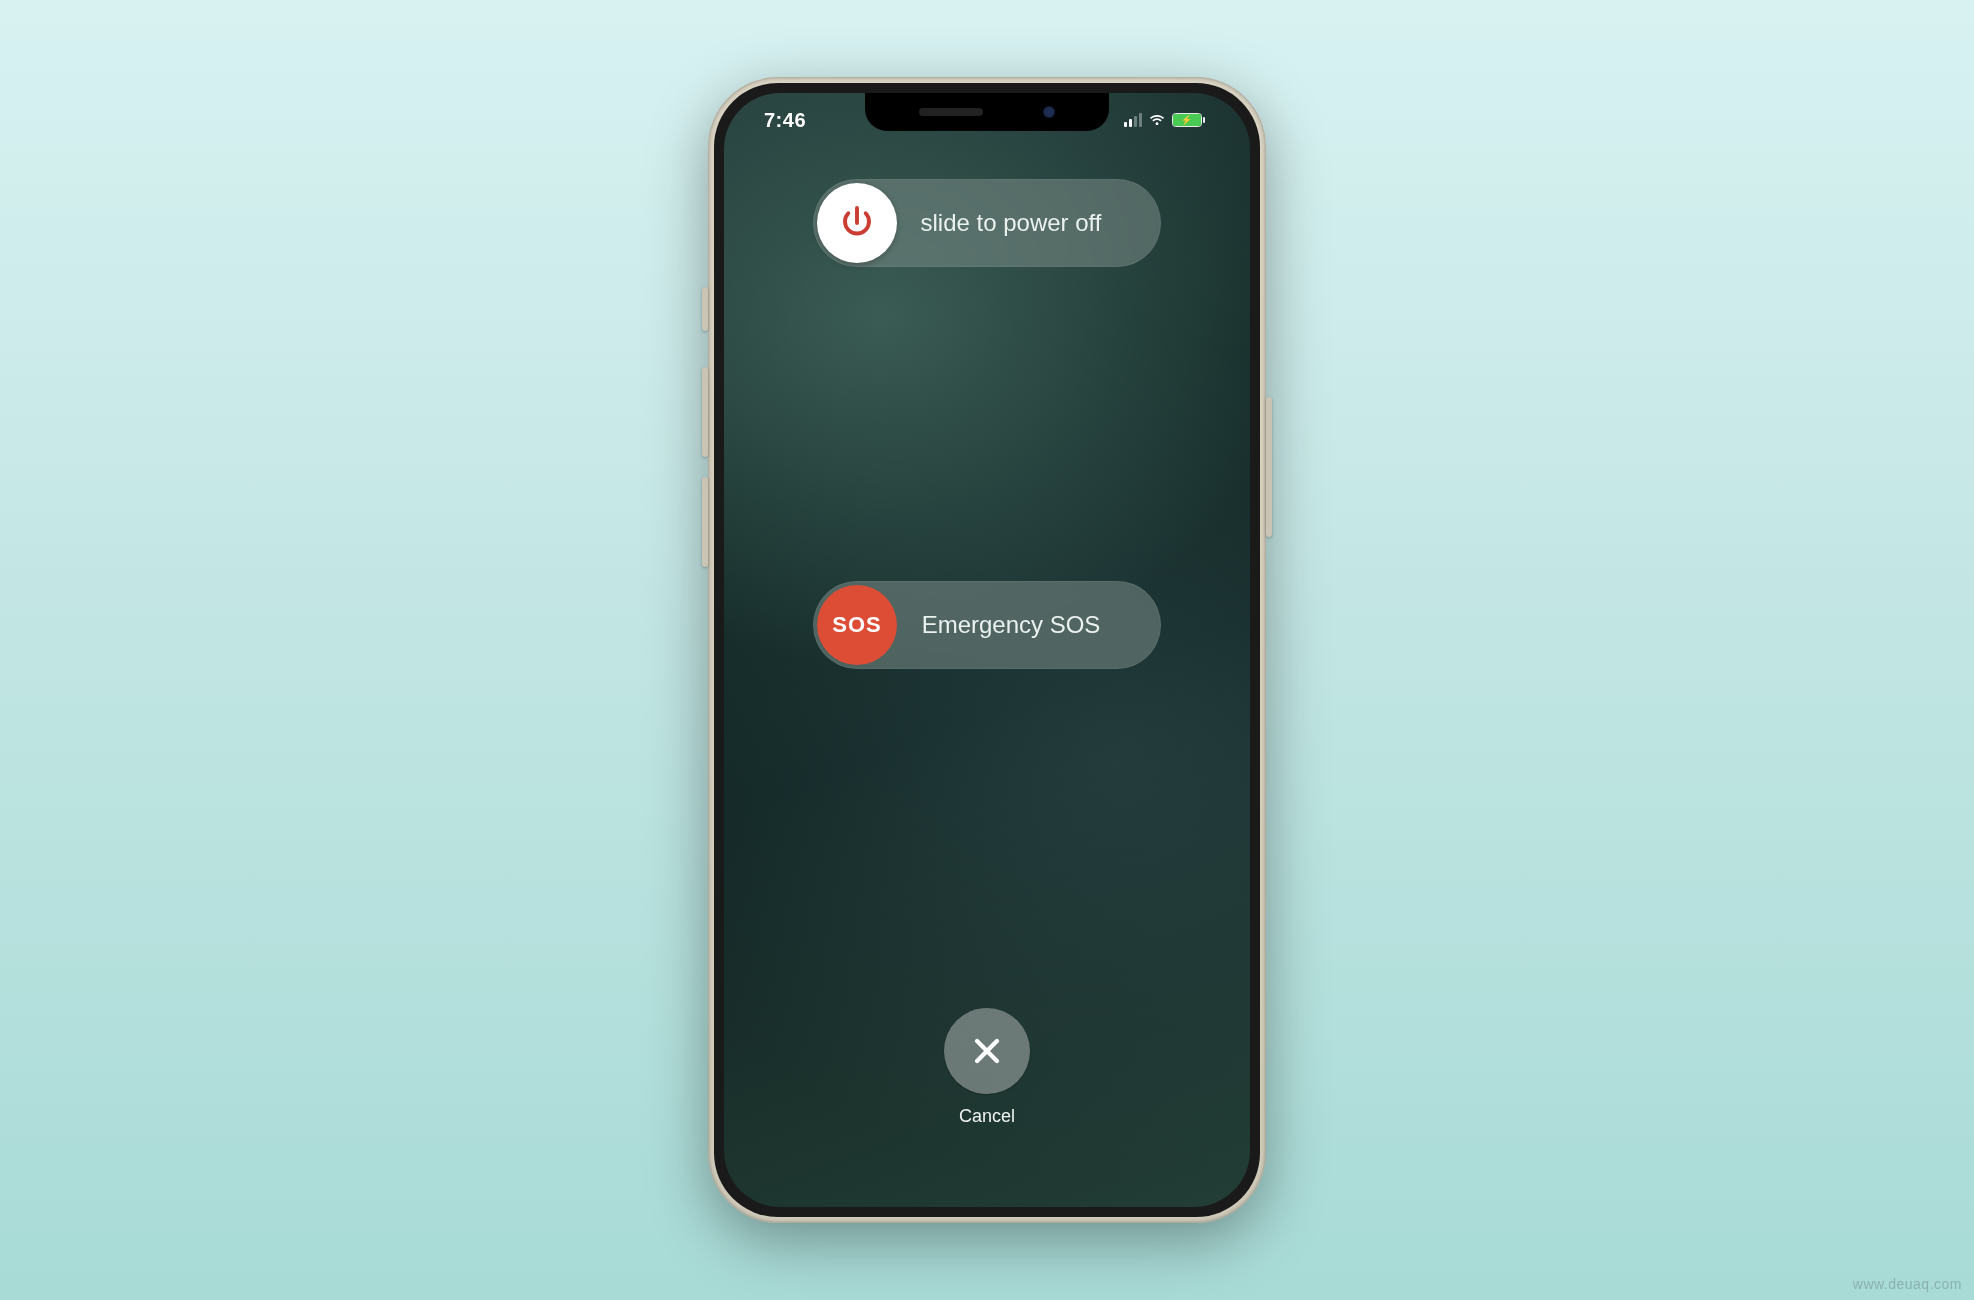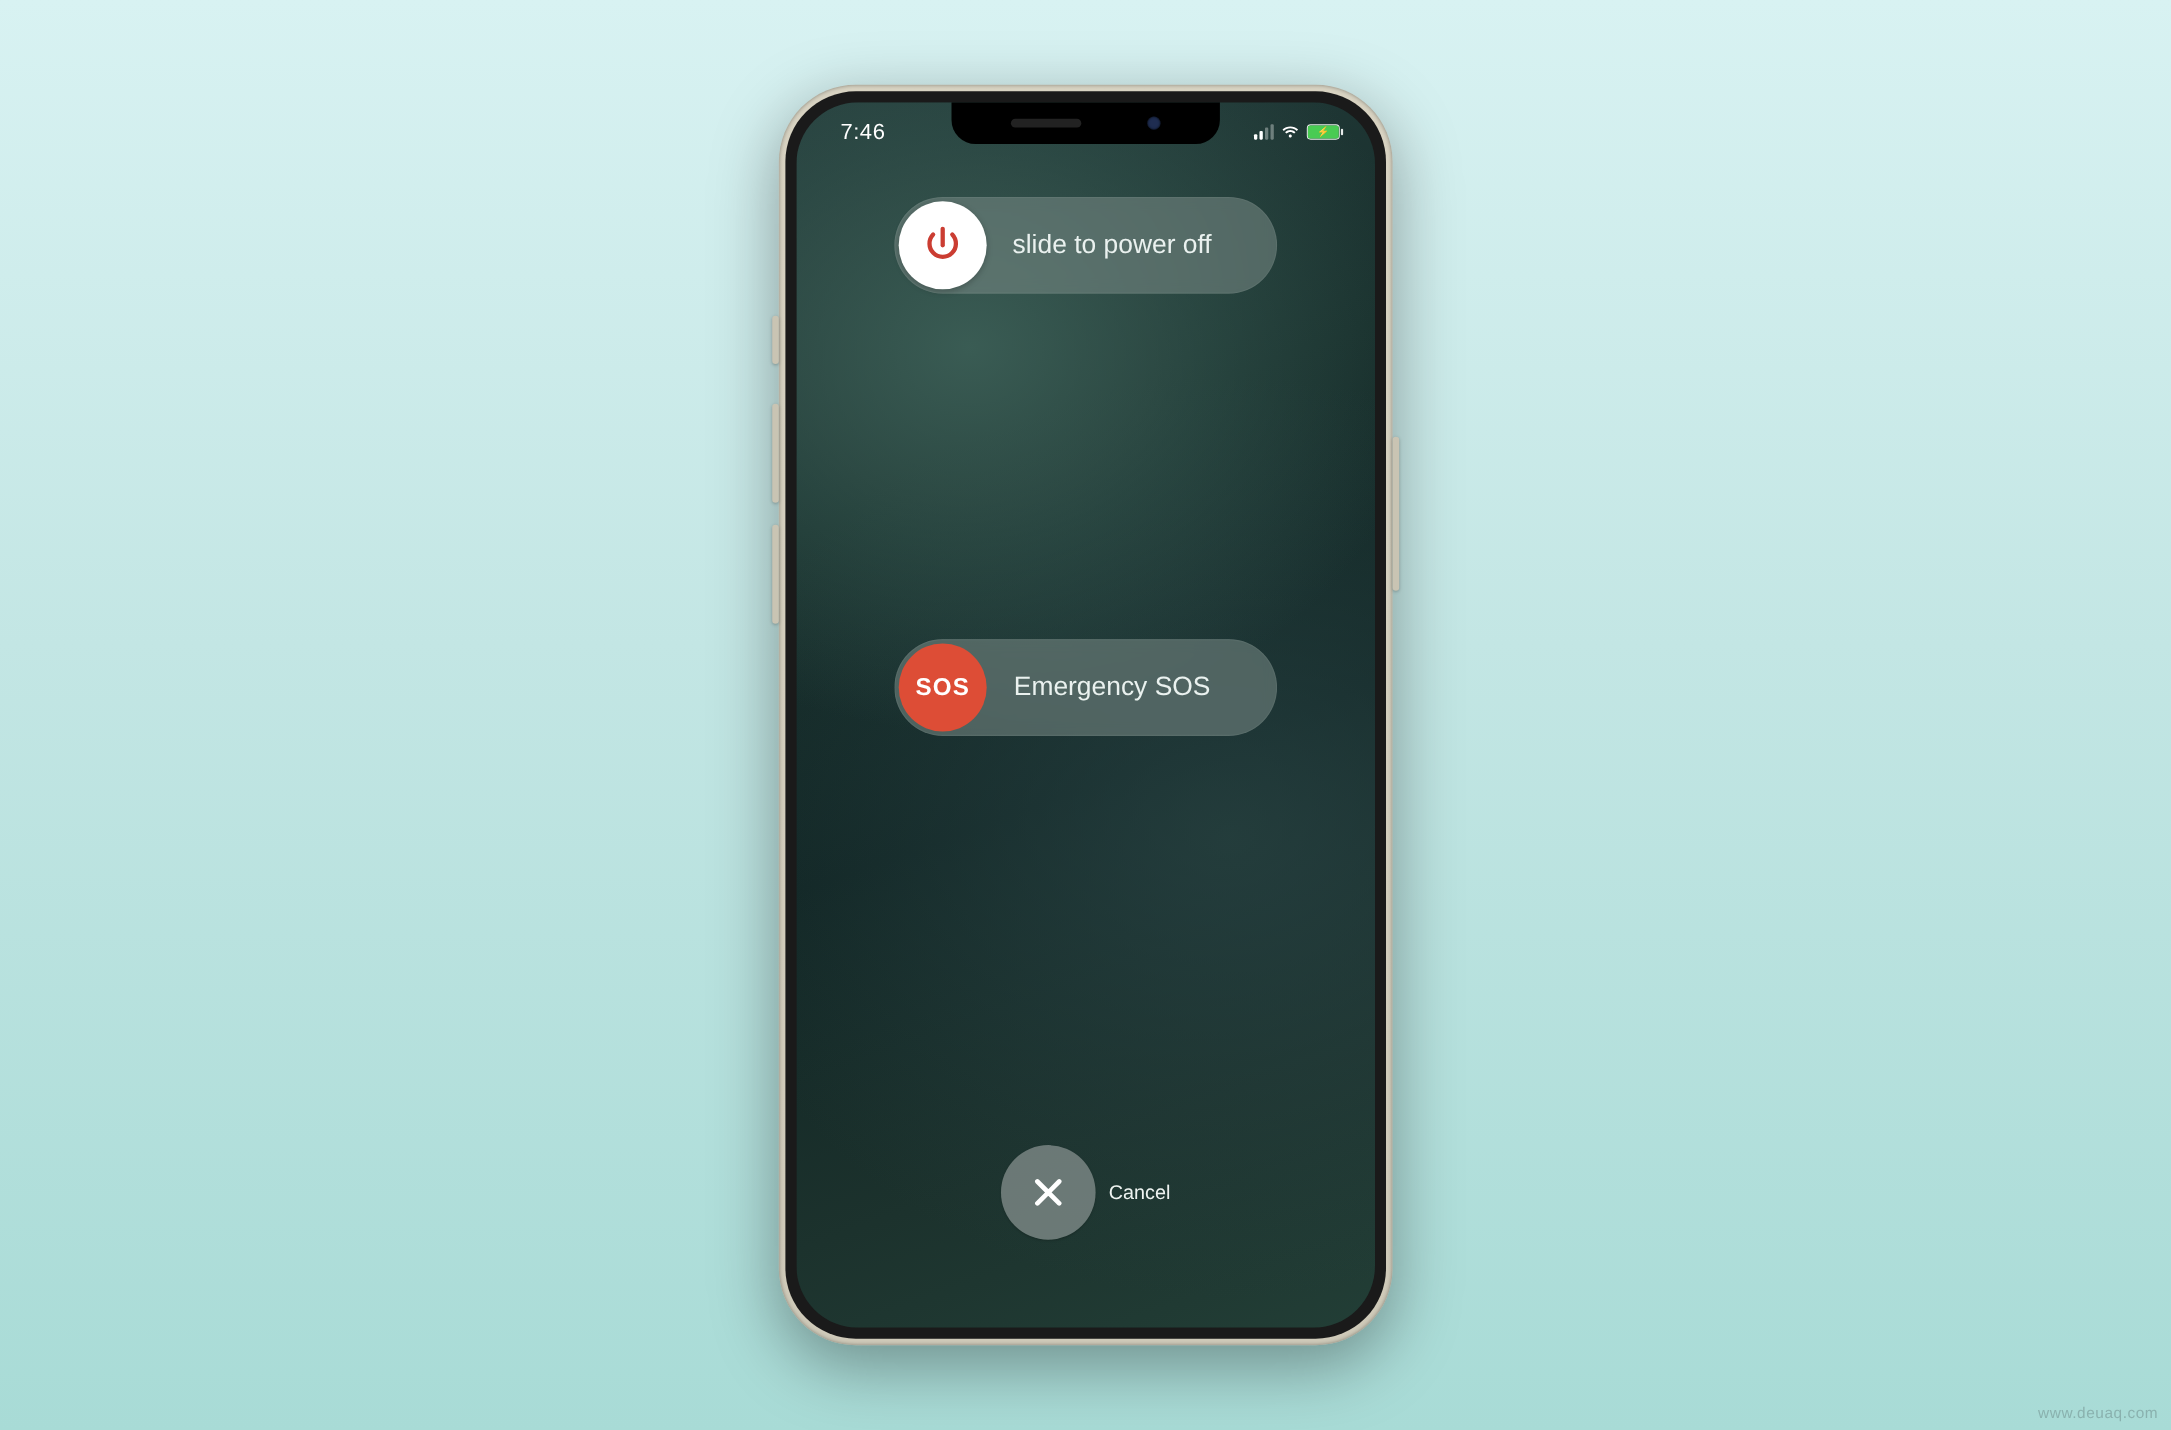--- a/index.html
+++ b/index.html
@@ -73,26 +73,26 @@
     border-bottom-left-radius: 22px;
     border-bottom-right-radius: 22px;
     z-index: 5;
     display:flex; align-items:center; justify-content:center; gap:60px;
   }
   .speaker{ width:64px; height:8px; background:#222; border-radius:4px;}
   .cam{ width:12px; height:12px; background:#1d2d55; border-radius:50%; box-shadow:inset 0 0 2px #000;}
 
   
   .statusbar {
-    position: absolute; top: 0; left: 0; right: 0;
+    position: absolute; top: 0; left: 0; right: 16px;
     height: 48px;
     display: flex; align-items: center; justify-content: space-between;
     padding: 6px 28px 0;
     color: #fff;
-    font-weight: 400;
+    font-weight: 700;
     z-index: 4;
   }
   .statusbar .time { font-size: 20px; letter-spacing: 0.5px; padding-left:12px;}
   .status-right { display:flex; align-items:center; gap:6px; padding-right:4px;}
   .signal { display:flex; align-items:flex-end; gap:2px; height:14px;}
   .signal span{ width:3px; background:#fff; border-radius:1px;}
   .signal span.dim{ background:rgba(255,255,255,0.35);}
   .b1{height:5px}.b2{height:8px}.b3{height:11px}.b4{height:14px}
   .wifi-ic{ width:18px; height:14px;}
   .batt { width:30px; height:14px; border:1.5px solid rgba(255,255,255,0.9); border-radius:3.5px; position:relative; display:flex; align-items:center;}
@@ -124,21 +124,21 @@
   .slider-label {
     flex:1; text-align:center; padding-right:40px;
     color:#e9f1ef; font-size:24px; font-weight:400;
   }
   .power-ic{ width:36px; height:36px;}
 
   
   .cancel-wrap{
     position:absolute; left:50%; transform:translateX(-50%);
     bottom: 80px;
-    display:flex; align-items:center; gap:12px;
+    display:flex; flex-direction:column; align-items:center; gap:12px;
   }
   .cancel-btn{
     width:86px; height:86px; border-radius:50%;
     background: rgba(140,150,148,0.7);
     display:flex; align-items:center; justify-content:center;
     box-shadow: 0 1px 2px rgba(0,0,0,0.2);
   }
   .cancel-x{ width:34px; height:34px;}
   .cancel-label{ color:#eef3f1; font-size:18px;}
 

